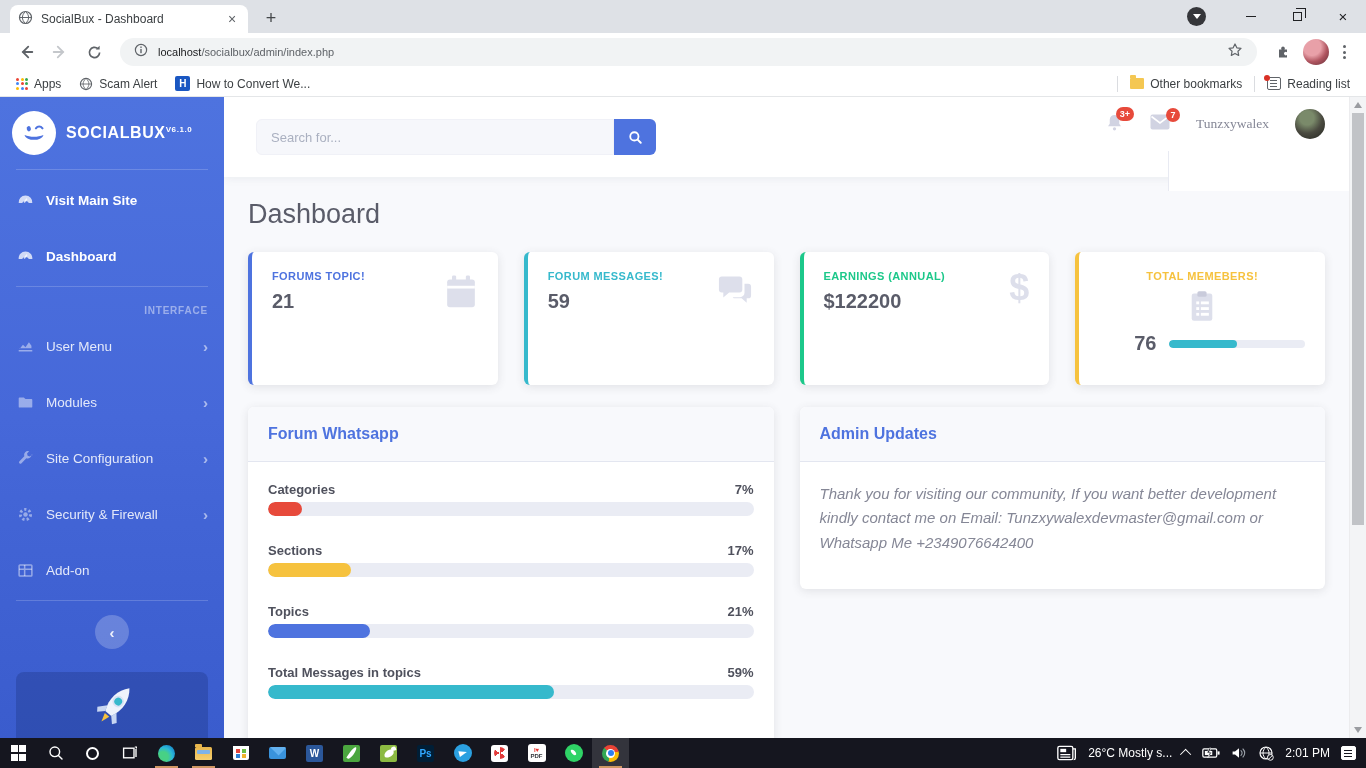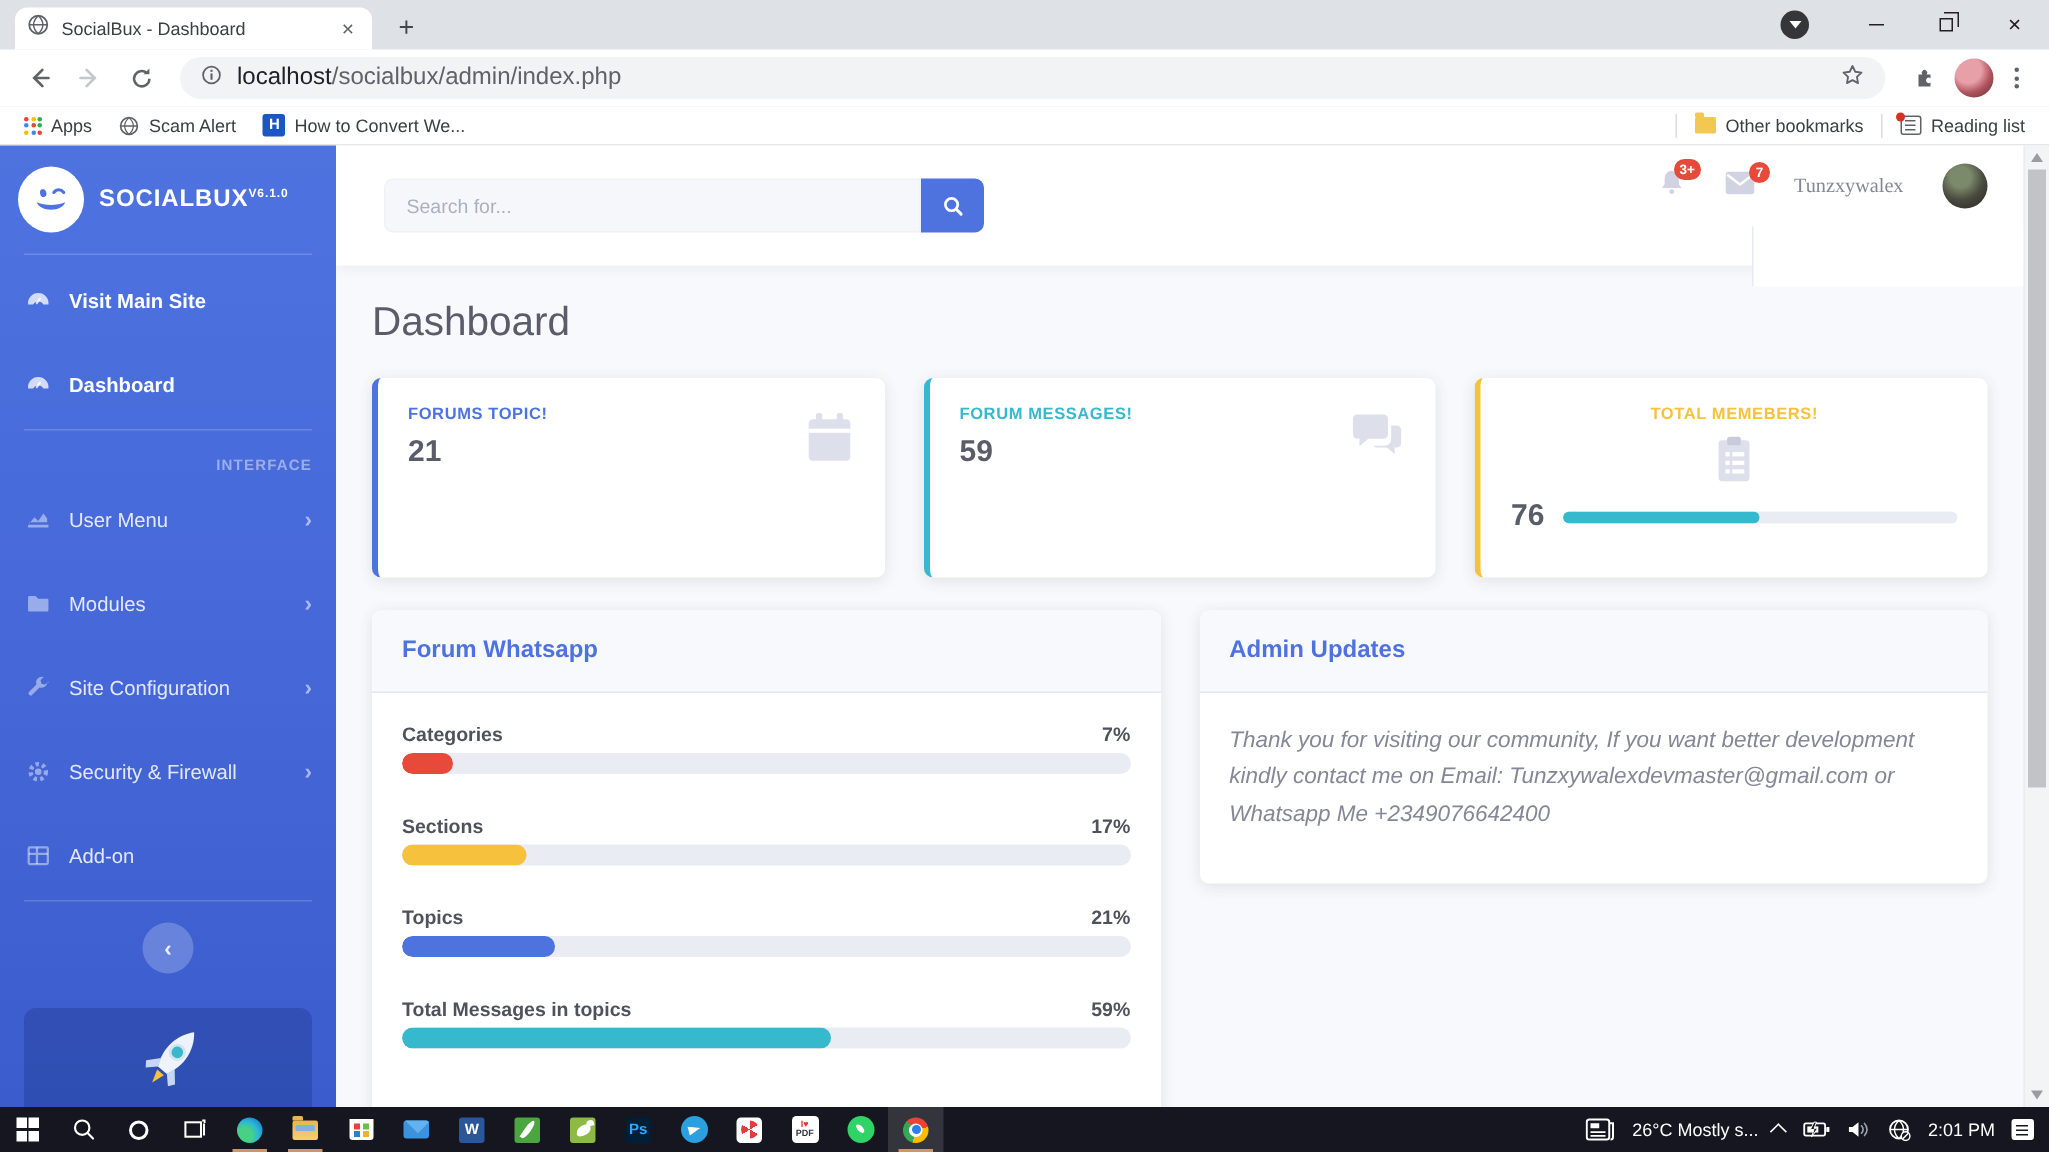--- a/index.html
+++ b/index.html
@@ -24,21 +24,21 @@
         color:#202124; font-size:15px; }
   .min-bar { width:10px; height:1.5px; background:#202124; }
   .restore-sq { width:9px; height:9px; border:1.2px solid #202124; position:relative; background:transparent; }
   .restore-sq::before { content:""; position:absolute; left:2px; bottom:2px; width:9px; height:9px;
                         border:1.2px solid #202124; border-bottom:none; border-left:none; background:transparent; }
   .toolbar { position:absolute; top:33px; left:0; width:100%; height:38px; background:#fff;
              display:flex; align-items:center; padding:0 12px; gap:6px; }
   .nav-ic { width:28px; height:28px; display:flex; align-items:center; justify-content:center; border-radius:50%; }
   .omnibox { flex:1; height:28px; background:#f1f3f4; border-radius:14px; display:flex; align-items:center;
              padding:0 14px; gap:10px; margin:0 6px; }
-  .url { font-size:16px; color:#202124; white-space:nowrap; }
+  .url { font-size:11px; color:#202124; white-space:nowrap; }
   .url .path { color:#5f6368; }
   .avatar-sm { width:26px; height:26px; border-radius:50%;
                background:radial-gradient(circle at 35% 30%, #e8a0a8 0 35%, #b05560 60%, #5c2b33 100%); }
   .kebab { display:flex; flex-direction:column; gap:2.5px; padding:0 8px; }
   .kebab i { width:3px; height:3px; background:#5f6368; border-radius:50%; }
   .bookmarksbar { position:absolute; top:71px; left:0; width:100%; height:26px; background:#fff;
                   border-bottom:1px solid #e4e6e8; display:flex; align-items:center; padding:0 10px; gap:6px;
                   font-size:12px; color:#3c4043; }
   .bm { display:flex; align-items:center; gap:6px; padding:2px 6px; border-radius:4px; }
   .appsgrid { display:grid; grid-template-columns:repeat(3,3px); grid-gap:1.5px; }
@@ -104,21 +104,21 @@
   .content { padding:22px 24px 0 24px; }
   .page-title { font-size:27px; font-weight:400; color:#5a5c69; margin-bottom:22px; }
   .cards-row { display:flex; gap:26px; }
   .stat-card { flex:1; height:133px; background:#fff; border-radius:6px; border-left:4px solid #4e73df;
                box-shadow:0 2px 10px rgba(58,59,69,.12); padding:18px 20px; display:flex; align-items:flex-start; }
   .stat-card .txt { flex:1; }
   .card-label { font-size:11px; font-weight:bold; letter-spacing:.4px; margin-bottom:8px; }
   .card-value { font-size:20px; font-weight:bold; color:#5a5c69; }
   .card-icon { color:#dddfeb; margin-top:4px; }
   .dollar-glyph { font-size:36px; font-weight:bold; color:#dddfeb; line-height:1; }
-  .member-row { display:flex; align-items:center; gap:12px; margin-top:6px; }
+  .member-row { display:flex; align-items:center; gap:12px; margin-top:6px;margin-left:35px; }
   .mini-track { flex:1; height:8px; background:#eaecf4; border-radius:4px; overflow:hidden; }
   .mini-fill { height:100%; border-radius:4px; }
 
   .panels-row { display:flex; gap:26px; margin-top:22px; align-items:flex-start; }
   .panel { flex:1; background:#fff; border-radius:6px; box-shadow:0 2px 10px rgba(58,59,69,.12); overflow:hidden; }
   .panel-header { background:#f8f9fc; border-bottom:1px solid #e3e6f0; padding:18px 20px; font-size:16px;
                   font-weight:bold; color:#4e73df; }
   .panel-body { padding:20px; }
   .stat-group { margin-bottom:27px; }
   .stat-top { display:flex; justify-content:space-between; font-size:13px; font-weight:bold; color:#4f515d;
@@ -459,20 +459,27 @@
               <div class="card-label" style="color: rgb(54, 185, 204);">FORUM MESSAGES!</div>
               <div class="card-value">59</div>
             </div>
             <span class="card-icon">
               <svg width="38" height="34" viewBox="0 0 26 22" fill="#dddfeb">
                   <path d="M2 3a2 2 0 0 1 2-2h12a2 2 0 0 1 2 2v7a2 2 0 0 1-2 2H9l-4 3.5V12H4a2 2 0 0 1-2-2z"></path>
                   <path d="M19.5 6H22a2 2 0 0 1 2 2v6a2 2 0 0 1-2 2h-1v3l-3.5-3H13a2 2 0 0 1-1.6-.8h5.1a3 3 0 0 0 3-3z"></path>
                 </svg>
             </span>
           </div>
+          <div class="stat-card" style="border-left-color: rgb(28, 200, 138);">
+            <div class="txt">
+              <div class="card-label" style="color: rgb(28, 200, 138);">EARNINGS (ANNUAL)</div>
+              <div class="card-value">$122200</div>
+            </div>
+            <span class="dollar-glyph">$</span>
+          </div>
           <div class="stat-card" style="display: block; border-left-color: rgb(246, 194, 62); text-align: center;">
             <div class="card-label" style="color: rgb(246, 194, 62);">TOTAL MEMEBERS!</div>
             <span>
               <svg width="26" height="32" viewBox="0 0 22 28" fill="#dddfeb">
                   <rect x="2" y="3" width="18" height="24" rx="2"></rect>
                   <rect x="7" y="1" width="8" height="5" rx="1.5" fill="#c9cbdb"></rect>
                   <rect x="6" y="10" width="2.5" height="2.5" fill="#fff"></rect>
                   <rect x="10" y="10" width="7" height="2.5" fill="#fff"></rect>
                   <rect x="6" y="15" width="2.5" height="2.5" fill="#fff"></rect>
                   <rect x="10" y="15" width="7" height="2.5" fill="#fff"></rect>

